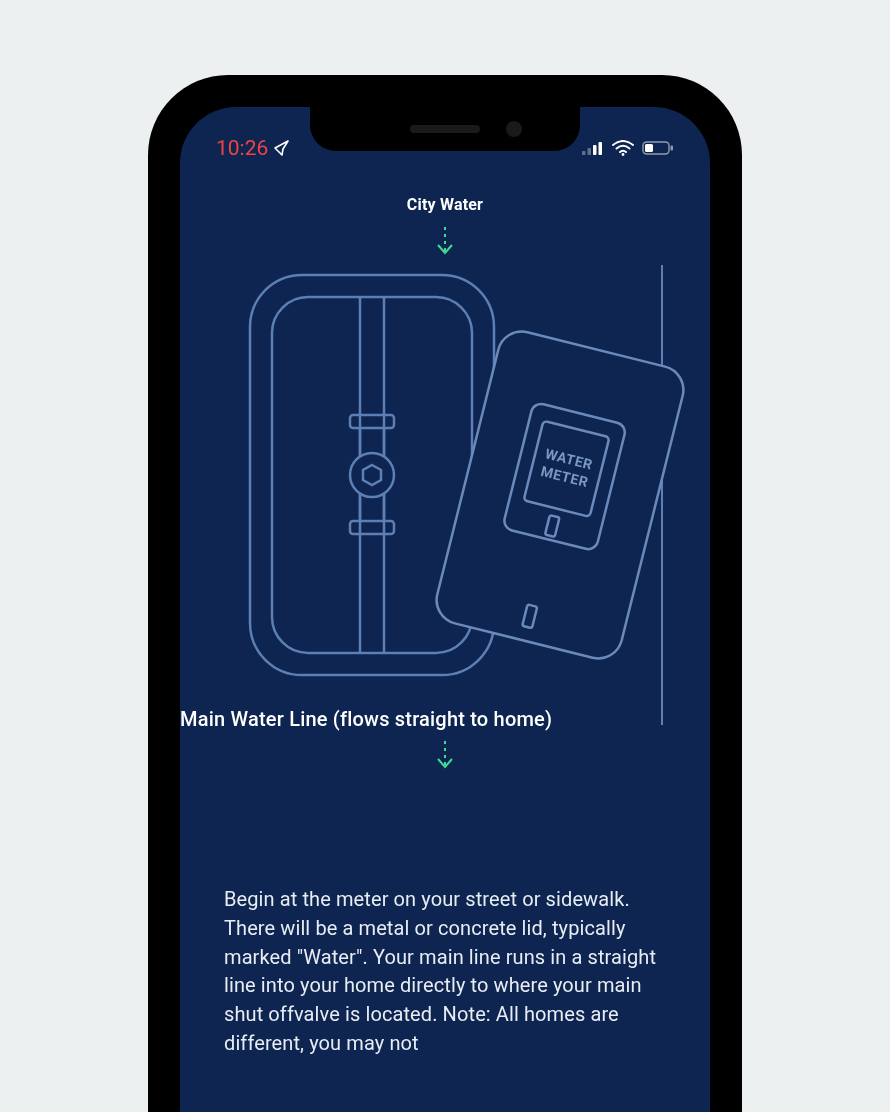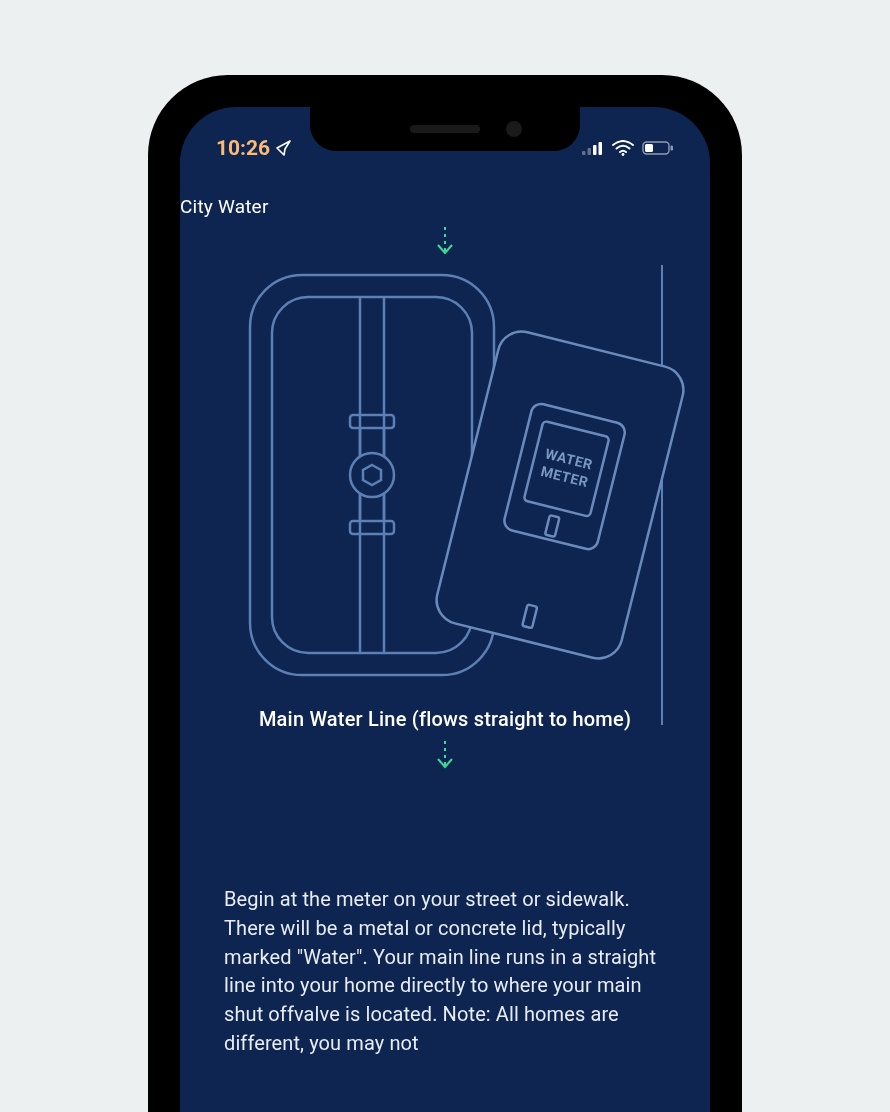--- a/index.html
+++ b/index.html
@@ -15,28 +15,28 @@
   
   .notch{position:absolute;top:0;left:50%;transform:translateX(-50%);
     width:270px;height:44px;background:#000;
     border-bottom-left-radius:26px;border-bottom-right-radius:26px;z-index:20;
     display:flex;align-items:center;justify-content:center;gap:54px;}
   .speaker{width:70px;height:8px;background:#1a1a1a;border-radius:4px;}
   .camera{width:16px;height:16px;background:#1a1a1a;border-radius:50%;position:absolute;right:58px;top:14px;}
   
   .status-bar{position:absolute;top:0;left:0;right:0;height:50px;z-index:10;
     display:flex;justify-content:space-between;align-items:center;
-    padding:16px 36px 0 36px;color:#fdba74;font-size:21px;font-weight:700;}
+    padding:16px 36px 0 36px;color:#ef4444;font-size:21px;font-weight:400;}
   .status-left{display:flex;align-items:center;gap:6px;}
   .status-right{display:flex;align-items:center;gap:8px;}
   
   .content{position:absolute;top:60px;left:0;right:0;bottom:0;color:#fff;}
-  .label-top{position:absolute;top:28px;left:0;right:0;
-    font-size:19px;font-weight:400;letter-spacing:0.2px;}
-  .label-bottom{position:absolute;top:540px;left:0;right:0;text-align:center;
+  .label-top{position:absolute;top:28px;left:0;right:0;text-align:center;
+    font-size:16px;font-weight:700;letter-spacing:0.2px;}
+  .label-bottom{position:absolute;top:540px;left:0;right:0;
     font-size:20px;font-weight:500;letter-spacing:0.2px;}
   .arrow{stroke:#3ddc97;stroke-width:2;fill:none;}
   .arrow-top{position:absolute;top:58px;left:50%;transform:translateX(-50%);}
   .arrow-bottom{position:absolute;top:572px;left:50%;transform:translateX(-50%);}
   
   .diagram{position:absolute;top:98px;left:50px;width:458px;height:460px;}
   .article{position:absolute;top:718px;left:44px;right:44px;}
   .article h1{margin:0 0 42px 0;font-size:33px;font-weight:600;letter-spacing:-0.2px;}
   .article p{margin:0;font-size:20px;line-height:1.44;font-weight:400;letter-spacing:0.1px;color:#e8ecf3;}
   .meter-text{fill:#7b97c4;font-size:14px;font-weight:700;letter-spacing:0.5px;}

